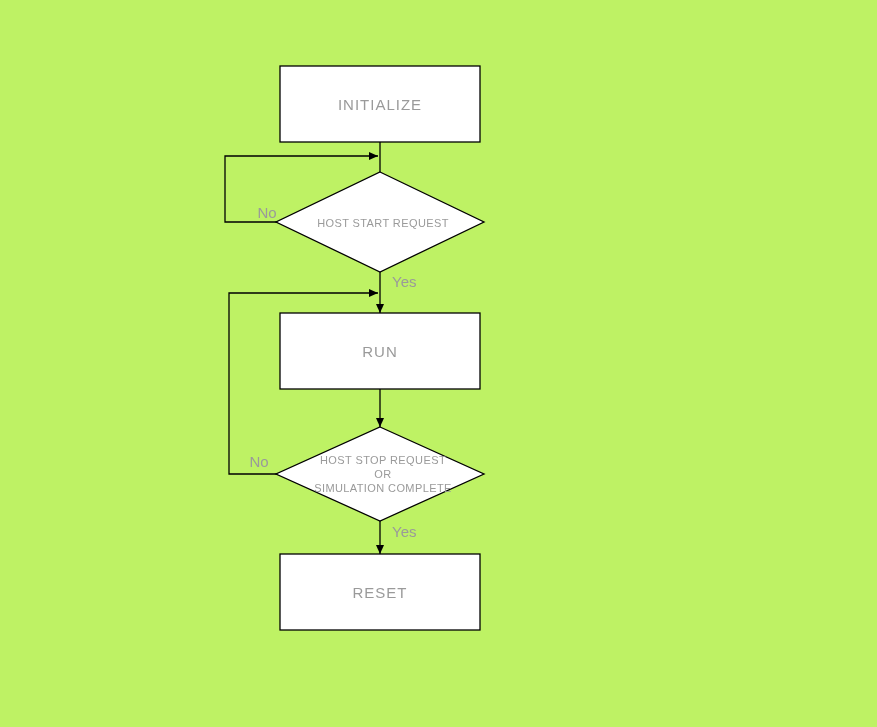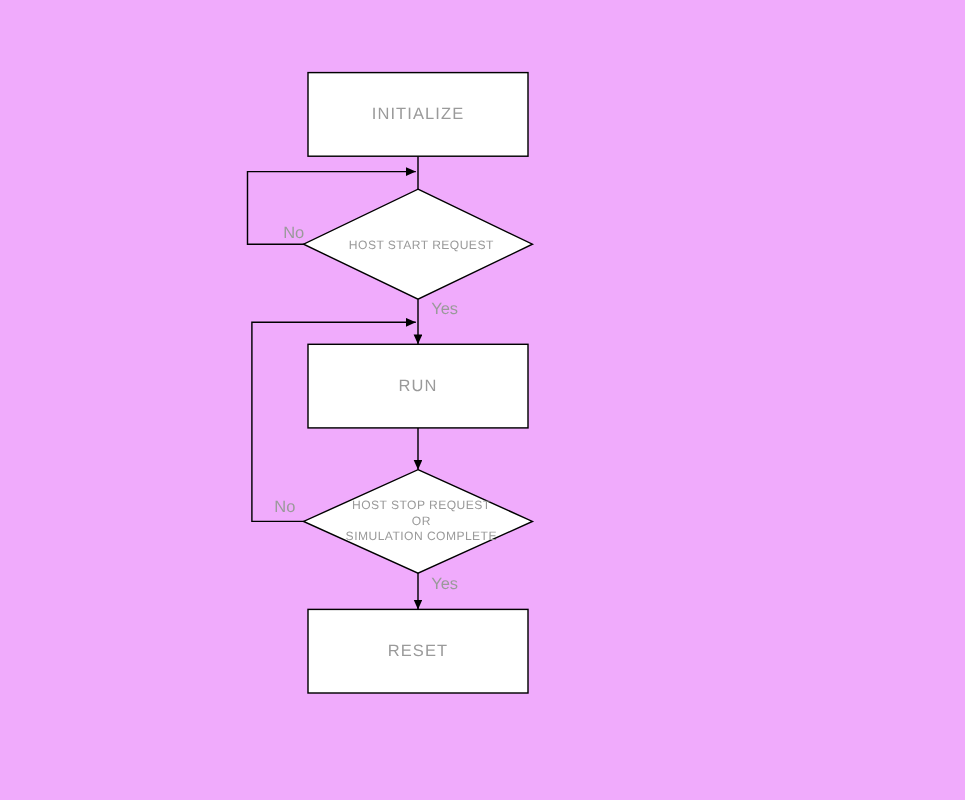--- a/index.html
+++ b/index.html
@@ -7,21 +7,21 @@
     padding: 0;
     background: #ffffff;
     width: 877px;
     height: 727px;
     overflow: hidden;
   }
   .canvas {
     position: relative;
     width: 877px;
     height: 727px;
-    background: #f0abfc;
+    background: #bef264;
   }
   svg text {
     font-family: "Liberation Sans", sans-serif;
     fill: #9a9a9a;
   }
   .node-label {
     font-size: 15px;
     letter-spacing: 1px;
   }
   .diamond-label {

